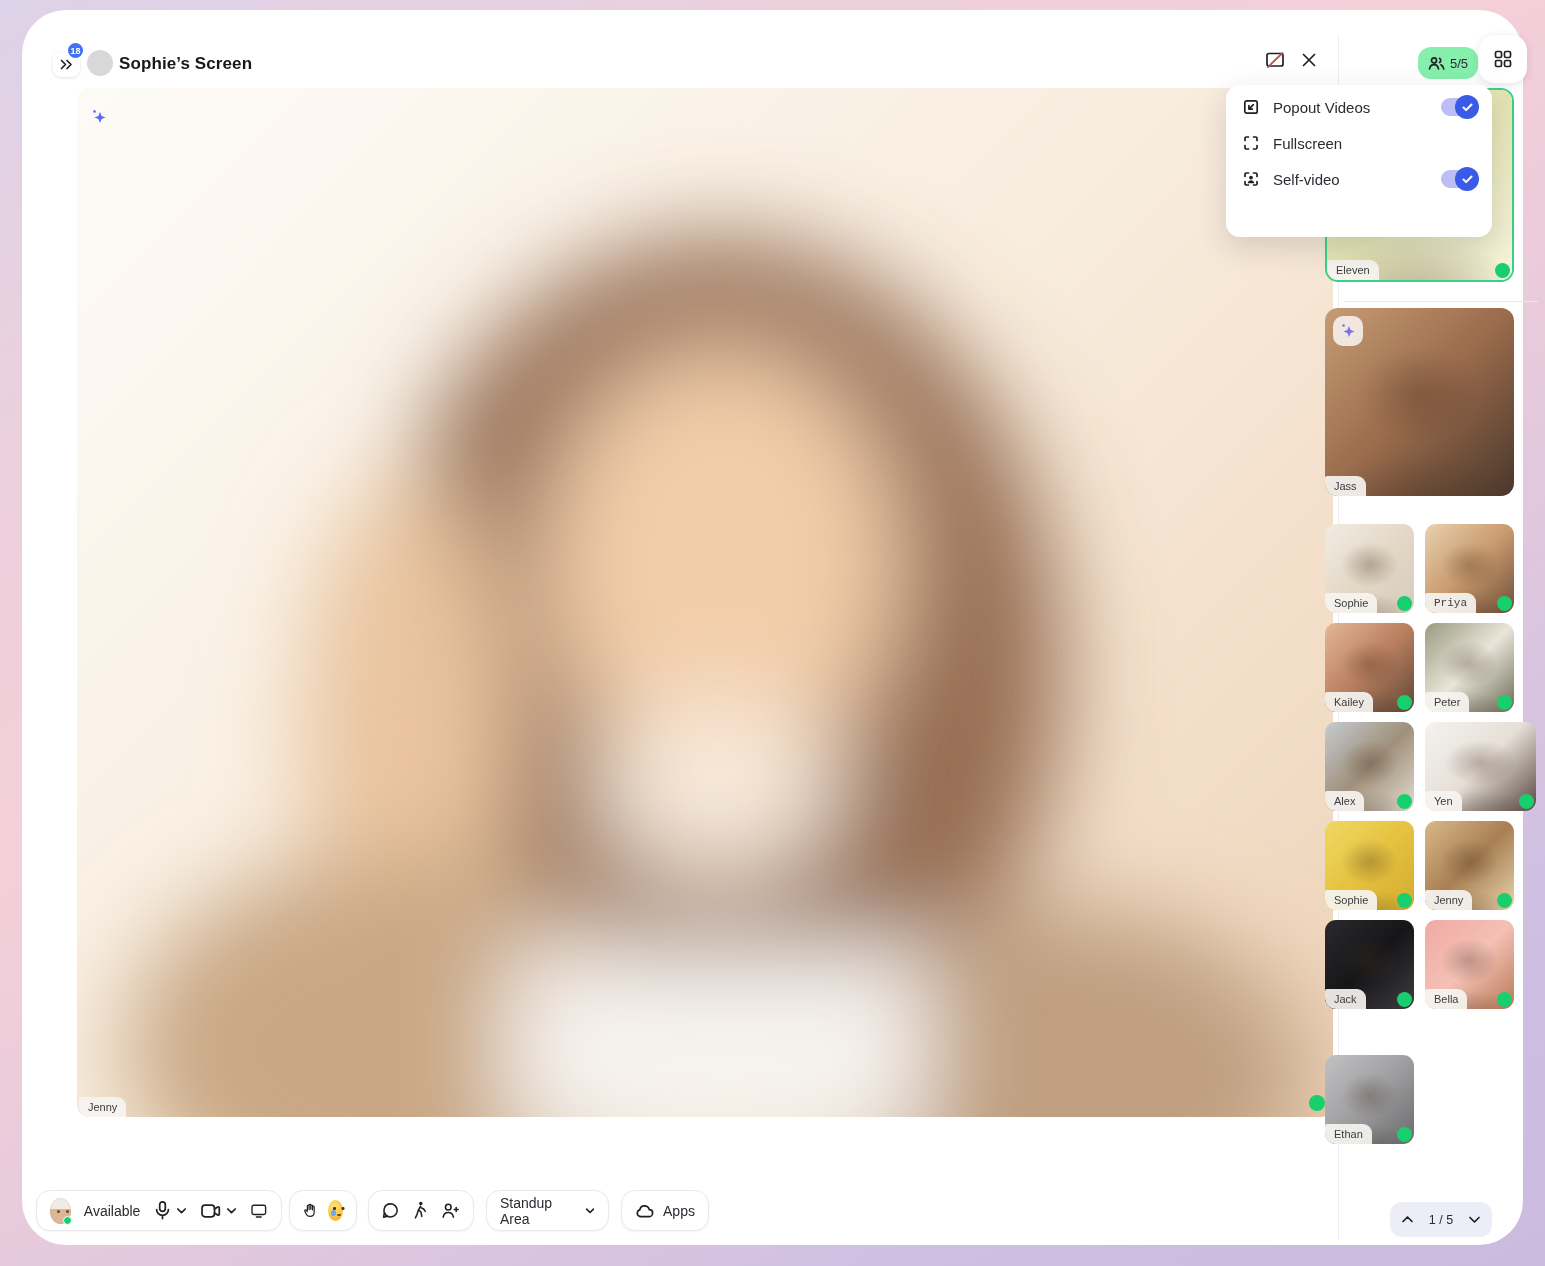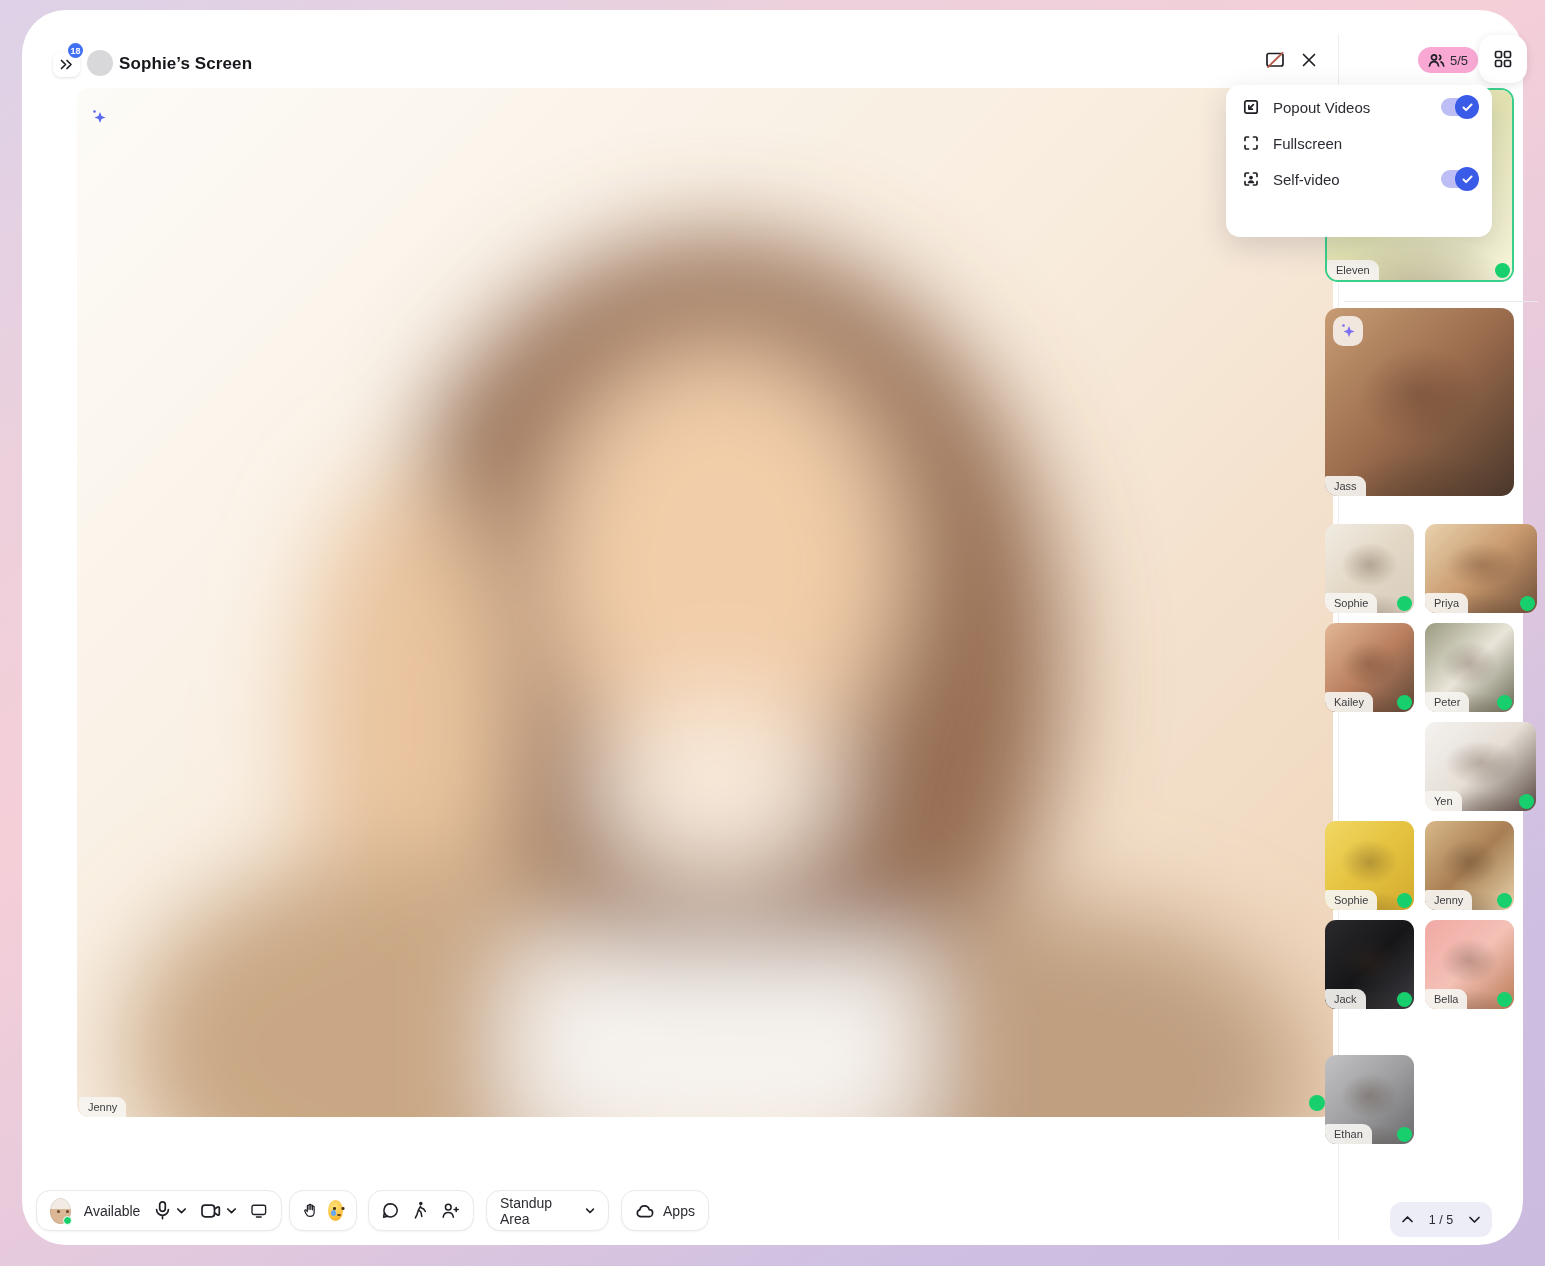--- a/index.html
+++ b/index.html
@@ -15,21 +15,21 @@
   
   .collapse-btn { position:absolute; left:31px; top:42px; width:27px; height:25px; background:#fff; border-radius:8px;
     box-shadow:0 1px 3px rgba(40,40,60,.14); display:flex; align-items:center; justify-content:center; }
   .collapse-badge { position:absolute; left:44px; top:31px; min-width:19px; height:19px; background:#4070f4; color:#fff;
     border-radius:10px; font-size:9px; font-weight:bold; display:flex; align-items:center; justify-content:center; border:2px solid #fff; }
   .hdr-avatar { position:absolute; left:65px; top:40px; width:26px; height:26px; border-radius:50%; background:#d8d8db; }
   .hdr-title { position:absolute; left:97px; top:44px; font-size:17px; font-weight:bold; color:#17171c; letter-spacing:.1px; }
   .hdr-icons { position:absolute; left:1240px; top:37px; display:flex; gap:8px; align-items:center; }
   .icon-btn { width:26px; height:26px; display:flex; align-items:center; justify-content:center; cursor:pointer; }
   .vdivider { position:absolute; left:1316px; top:24px; width:1px; height:1206px; background:#ededf2; }
-  .count-pill { position:absolute; left:1396px; top:37px; height:26px; padding:0 10px; background:#f9a8d4; border-radius:13px;
+  .count-pill { position:absolute; left:1396px; top:37px; height:32px; padding:0 10px; background:#86efac; border-radius:13px;
     display:flex; align-items:center; gap:5px; font-size:13px; color:#2b2b33; }
   .grid-btn { position:absolute; left:1457px; top:25px; width:48px; height:48px; background:#fff; border-radius:15px;
     box-shadow:0 2px 8px rgba(40,40,60,.12); display:flex; align-items:center; justify-content:center; }
   
   .stage { position:absolute; left:55px; top:78px; width:1256px; height:1029px; border-radius:12px; overflow:hidden; }
   .stage svg.portrait { position:absolute; inset:0; }
   .stage-sparkle { position:absolute; left:13px; top:20px; }
   .name-pill { position:absolute; left:2px; bottom:0; background:rgba(246,244,240,.92); color:#3c3c40;
     font-size:11px; padding:4px 9px; border-radius:2px 9px 0 10px; }
   .dot { position:absolute; border-radius:50%; background:#17cf6d; }
@@ -165,33 +165,38 @@
         </svg>
       </div>
       <div class="name-pill">Jass</div>
     </div>
 
     <div class="tile" style="left:1303px;top:514px;width:89px;height:89px;border-radius:11px;">
       <div class="ph" style="background: linear-gradient(135deg, rgb(241, 236, 226), rgb(227, 216, 198), rgb(215, 205, 189));"></div>
       <div class="name-pill">Sophie</div>
       <div class="dot"></div>
     </div>
-    <div class="tile" style="left:1403px;top:514px;width:112px;height:89px;border-radius:11px;">
+    <div class="tile" style="left:1403px;top:514px;width:89px;height:89px;border-radius:11px;font-family:Liberation Mono, monospace;">
       <div class="ph" style="background: linear-gradient(135deg, rgb(232, 210, 174), rgb(201, 154, 110), rgb(111, 79, 56));"></div>
       <div class="name-pill">Priya</div>
       <div class="dot"></div>
     </div>
     <div class="tile" style="left:1303px;top:613px;width:89px;height:89px;border-radius:11px;">
       <div class="ph" style="background: linear-gradient(135deg, rgb(227, 183, 150), rgb(185, 127, 95), rgb(95, 70, 54));"></div>
       <div class="name-pill">Kailey</div>
       <div class="dot"></div>
     </div>
     <div class="tile" style="left:1403px;top:613px;width:89px;height:89px;border-radius:11px;">
       <div class="ph" style="background: linear-gradient(135deg, rgb(154, 154, 128), rgb(233, 229, 217), rgb(107, 107, 85));"></div>
       <div class="name-pill">Peter</div>
+      <div class="dot"></div>
+    </div>
+    <div class="tile" style="left:1303px;top:712px;width:89px;height:89px;border-radius:11px;">
+      <div class="ph" style="background: linear-gradient(135deg, rgb(196, 204, 209), rgb(160, 144, 122), rgb(226, 220, 208));"></div>
+      <div class="name-pill">Alex</div>
       <div class="dot"></div>
     </div>
     <div class="tile" style="left:1403px;top:712px;width:111px;height:89px;border-radius:11px;">
       <div class="ph" style="background: linear-gradient(135deg, rgb(244, 242, 240), rgb(230, 223, 214), rgb(87, 71, 64));"></div>
       <div class="name-pill">Yen</div>
       <div class="dot"></div>
     </div>
     <div class="tile" style="left:1303px;top:811px;width:89px;height:89px;border-radius:11px;">
       <div class="ph" style="background: linear-gradient(135deg, rgb(240, 216, 99), rgb(229, 194, 63), rgb(211, 171, 47));"></div>
       <div class="name-pill">Sophie</div>

